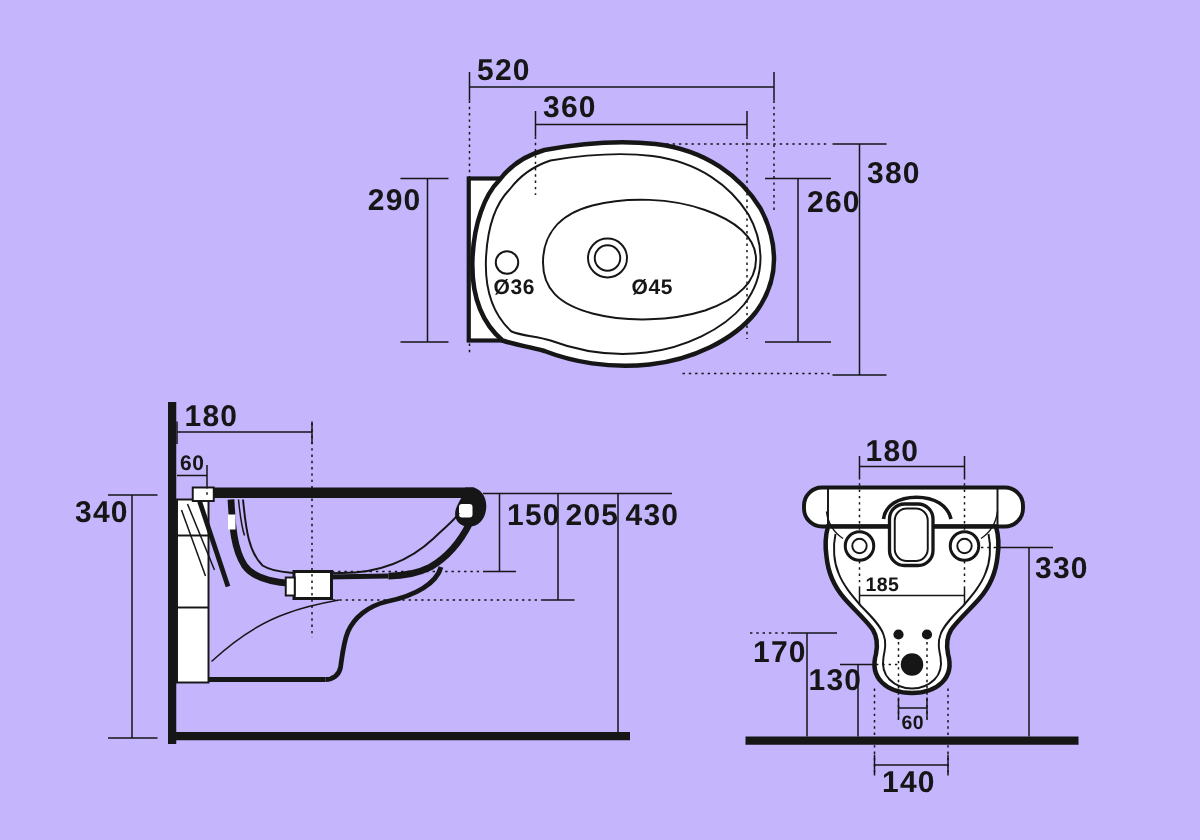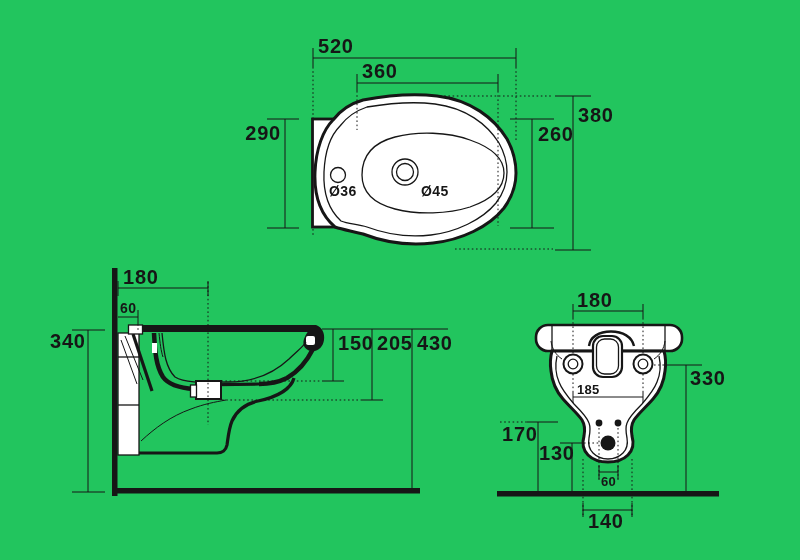--- a/index.html
+++ b/index.html
@@ -1,16 +1,16 @@
 <!DOCTYPE html>
 <html><head>
 <meta charset="utf-8">
 <style>
   html,body { margin:0; padding:0; background:#fff; }
-  #stage { width:800px; height:560px; background:#22c55e; position:relative; overflow:hidden; }
+  #stage { width:800px; height:560px; background:#c4b5fd; position:relative; overflow:hidden; }
   svg { display:block; }
   
   .thin   { fill:none; stroke:#161616; stroke-width:1.3; }
   .med    { fill:none; stroke:#161616; stroke-width:2.4; }
   .thick  { fill:none; stroke:#161616; stroke-width:3.2; }
   .heavy  { fill:none; stroke:#161616; stroke-width:4.5; }
   .dim    { fill:none; stroke:#161616; stroke-width:1; }
   .dot    { fill:none; stroke:#161616; stroke-width:1; stroke-dasharray:1.6 2.6; }
   .white  { fill:#ffffff; }
   .ink    { fill:#161616; }

